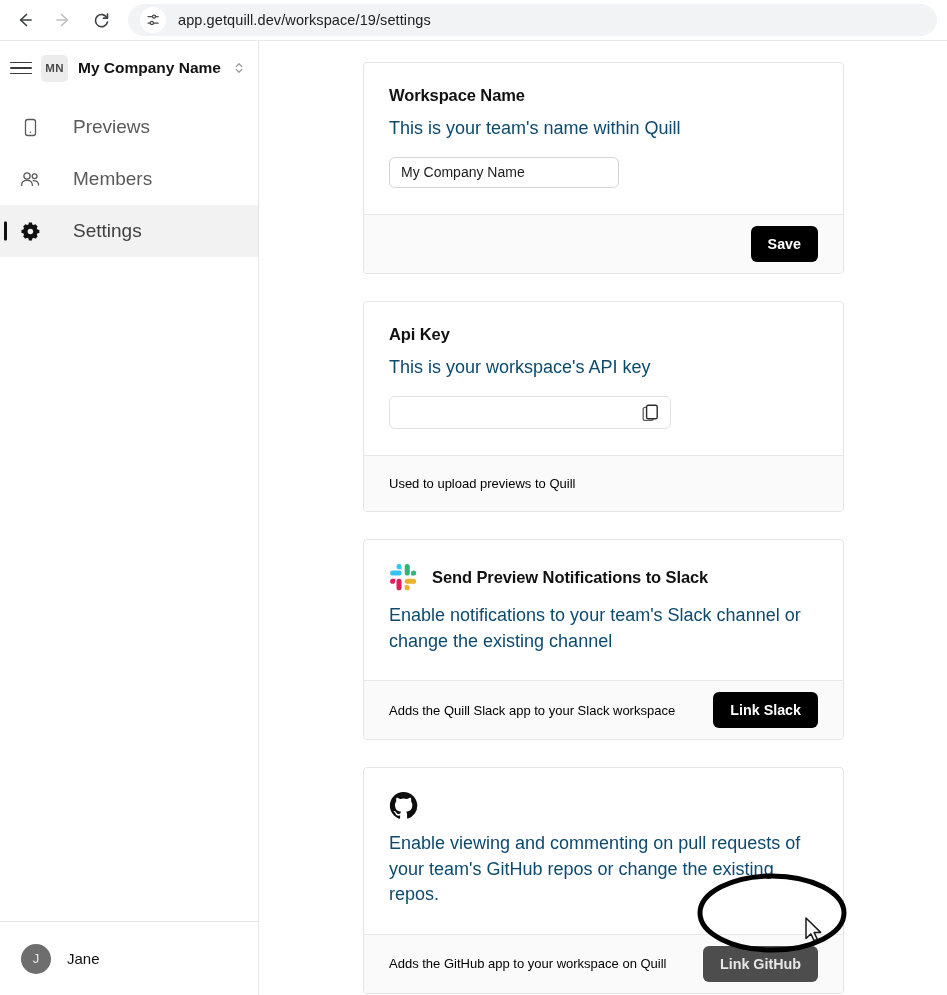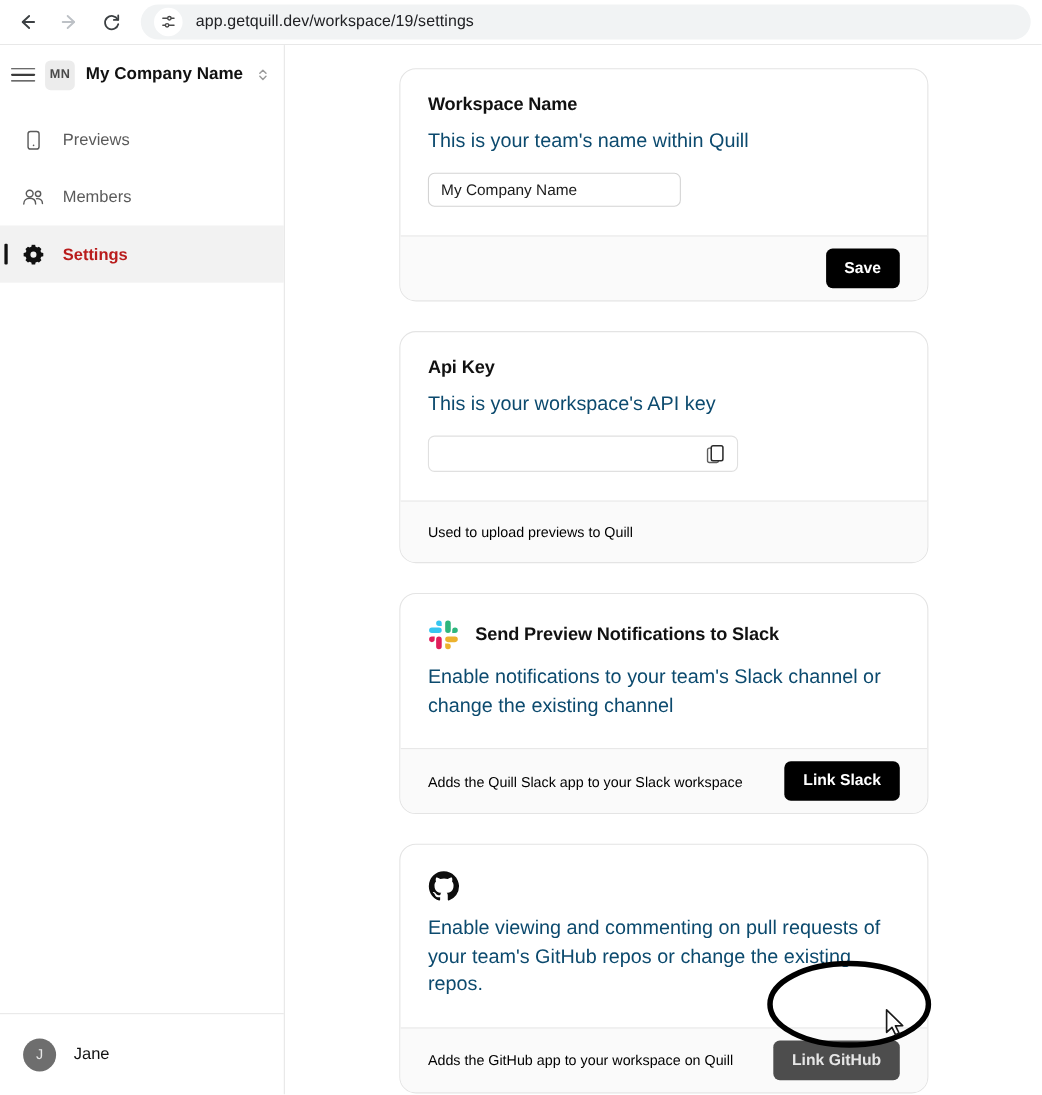--- a/index.html
+++ b/index.html
@@ -82,23 +82,23 @@
   .nav-item.active::before {
     content: ""; position: absolute; left: 4px; top: 50%;
     transform: translateY(-50%);
     width: 3px; height: 19px; background: #111111; border-radius: 1px;
   }
   .nav-icon {
     width: 22px; height: 22px; display: flex;
     align-items: center; justify-content: center; flex: 0 0 auto;
   }
   .nav-label {
-    margin-left: 16px; font-size: 15px; color: #5a5a5a;
-  }
-  .nav-item.active .nav-label { color: #b91c1c; font-weight: 700; }
+    margin-left: 32px; font-size: 19px; color: #5a5a5a;
+  }
+  .nav-item.active .nav-label { color: #404040; font-weight: 400; }
 
   .sidebar-spacer { flex: 1 1 auto; }
   .user-row {
     height: 74px; border-top: 1px solid #e8e8e8;
     display: flex; align-items: center; padding-left: 21px;
     cursor: pointer;
   }
   .user-avatar {
     width: 30px; height: 30px; border-radius: 50%;
     background: #6e6e6e; color: #e8e8e8;
@@ -110,21 +110,21 @@
 
   
   .main {
     position: absolute; top: 41px; left: 259px;
     width: 688px; height: 954px;
     background: #ffffff; overflow: hidden;
   }
   .cards { padding: 21px 0 0 104px; }
   .card {
     width: 481px; background: #ffffff;
-    border: 1px solid #e4e4e4; border-radius: 15px;
+    border: 1px solid #e4e4e4; border-radius: 4px;
     margin-bottom: 27px; overflow: hidden;
   }
   .card-body { padding: 23px 25px 26px 25px; }
   .card-title {
     font-size: 16.5px; font-weight: 700; color: #111111;
     letter-spacing: -0.1px;
   }
   .card-title-row { display: flex; align-items: center; gap: 14px; }
   .brand-icon { width: 29px; height: 29px; flex: 0 0 auto; display: block; }
   .card-desc {

